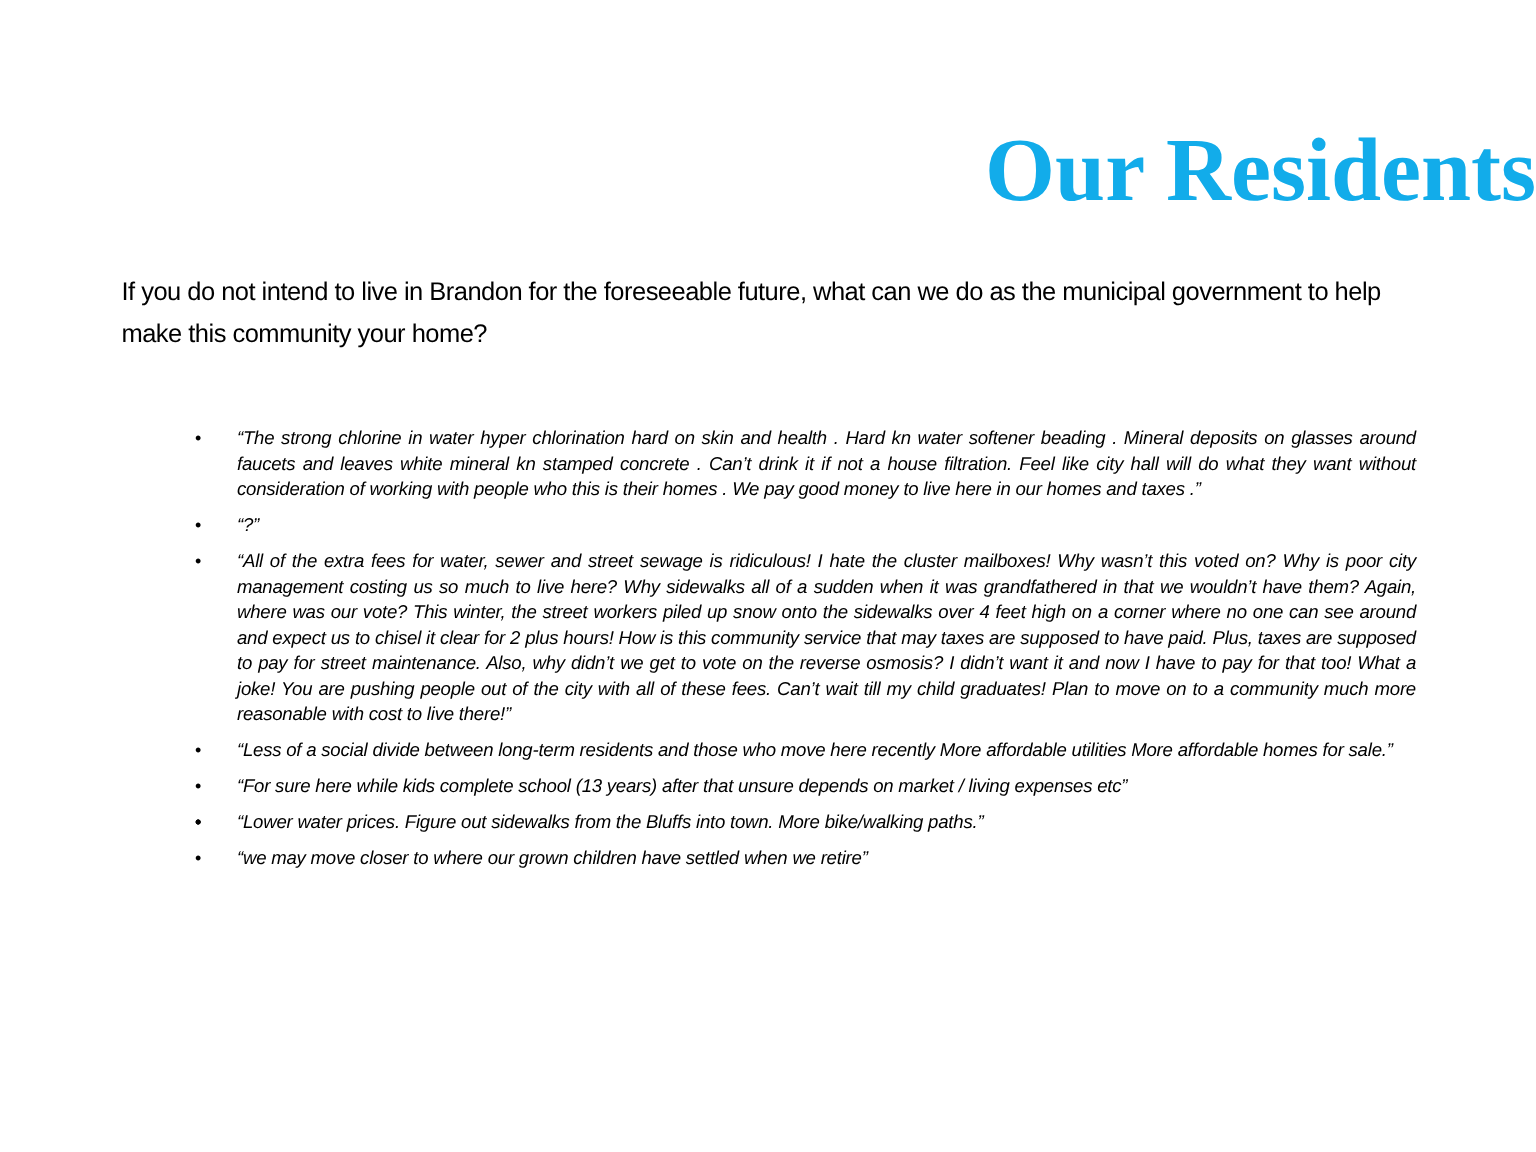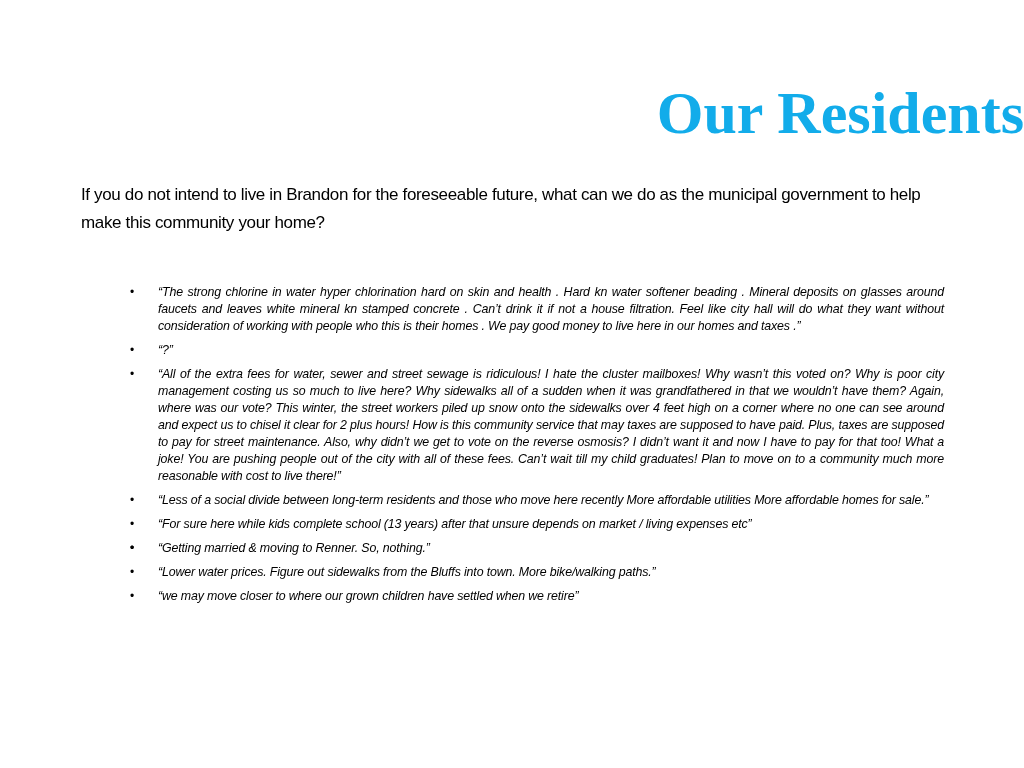--- a/index.html
+++ b/index.html
@@ -40,16 +40,16 @@
 
 <p class="question">If you do not intend to live in Brandon for the foreseeable future, what can we do as the municipal government to help make this community your home?</p>
 
 <ul class="list">
   <li><span class="bullet">•</span><span>“The strong chlorine in water hyper chlorination hard on skin and health . Hard kn water softener beading . Mineral deposits on glasses around faucets and leaves white mineral kn stamped concrete . Can’t drink it if not a house filtration. Feel like city hall will do what they want without consideration of working with people who this is their homes . We pay good money to live here in our homes and taxes .”</span></li>
   <li class="short"><span class="bullet">•</span><span>“?”</span></li>
   <li><span class="bullet">•</span><span>“All of the extra fees for water, sewer and street sewage is ridiculous! I hate the cluster mailboxes! Why wasn’t this voted on? Why is poor city management costing us so much to live here? Why sidewalks all of a sudden when it was grandfathered in that we wouldn’t have them? Again, where was our vote? This winter, the street workers piled up snow onto the sidewalks over 4 feet high on a corner where no one can see around and expect us to chisel it clear for 2 plus hours! How is this community service that may taxes are supposed to have paid. Plus, taxes are supposed to pay for street maintenance. Also, why didn’t we get to vote on the reverse osmosis? I didn’t want it and now I have to pay for that too! What a joke! You are pushing people out of the city with all of these fees. Can’t wait till my child graduates! Plan to move on to a community much more reasonable with cost to live there!”</span></li>
   <li><span class="bullet">•</span><span>“Less of a social divide between long-term residents and those who move here recently More affordable utilities More affordable homes for sale.”</span></li>
   <li class="short"><span class="bullet">•</span><span>“For sure here while kids complete school (13 years) after that unsure depends on market / living expenses etc”</span></li>
   <li class="short"><span class="bullet">•</span></li>
-  <li class="short"><span class="bullet">•</span><span>“Getting married &amp; moving to Renner. So, nothing.”</span></li>
+  <li class="short"><span class="bullet">•</span></li>
   <li class="short"><span class="bullet">•</span><span>“Lower water prices. Figure out sidewalks from the Bluffs into town. More bike/walking paths.”</span></li>
   <li class="short"><span class="bullet">•</span><span>“we may move closer to where our grown children have settled when we retire”</span></li>
 </ul>
 
 </body></html>

